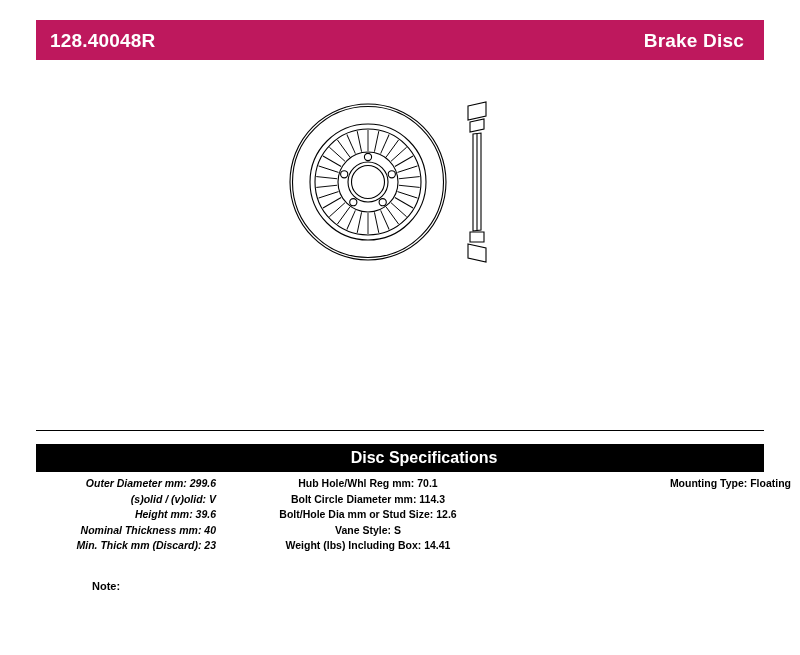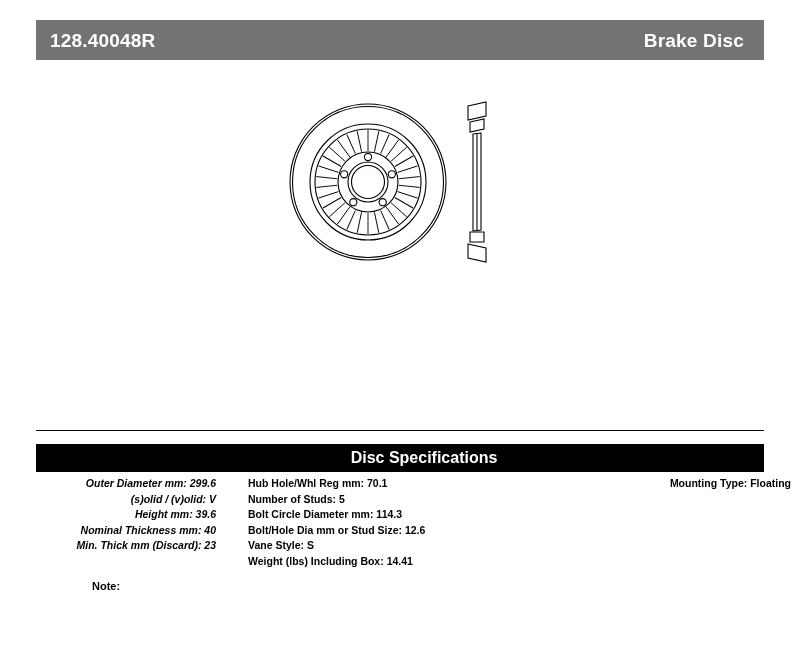--- a/index.html
+++ b/index.html
@@ -22,21 +22,21 @@
     height: 655px;
   }
 
   
   .header-bar {
     position: absolute;
     left: 36px;
     top: 20px;
     width: 728px;
     height: 40px;
-    background: #737373;
+    background: #be185d;
     display: flex;
     align-items: center;
     justify-content: space-between;
     box-sizing: border-box;
     padding: 0 14px 0 14px;
   }
   .header-part {
     color: #ffffff;
     font-size: 19px;
     font-weight: bold;
@@ -107,21 +107,21 @@
   }
   .col-left {
     left: 0;
     width: 180px;
     text-align: right;
     font-style: italic;
   }
   .col-mid {
     left: 212px;
     width: 240px;
-    text-align: left;
+    text-align: center;
   }
   .col-right {
     left: 527px;
     width: 228px;
     text-align: right;
   }
   .spec-line {
     white-space: nowrap;
     font-weight: bold;
   }
@@ -226,21 +226,20 @@
     <div class="col col-left">
       <div class="spec-line">Outer Diameter mm: 299.6</div>
       <div class="spec-line">(s)olid / (v)olid: V</div>
       <div class="spec-line">Height mm: 39.6</div>
       <div class="spec-line">Nominal Thickness mm: 40</div>
       <div class="spec-line">Min. Thick mm (Discard): 23</div>
     </div>
 
     <div class="col col-mid">
       <div class="spec-line">Hub Hole/Whl Reg mm: 70.1</div>
-      <div class="spec-line">Number of Studs: 5</div>
       <div class="spec-line">Bolt Circle Diameter mm: 114.3</div>
       <div class="spec-line">Bolt/Hole Dia mm or Stud Size: 12.6</div>
       <div class="spec-line">Vane Style: S</div>
       <div class="spec-line">Weight (lbs) Including Box: 14.41</div>
     </div>
 
     <div class="col col-right">
       <div class="spec-line">Mounting Type: Floating</div>
     </div>
   </div>

